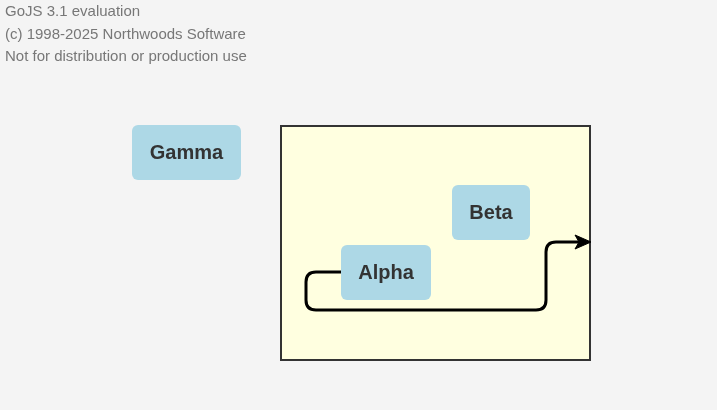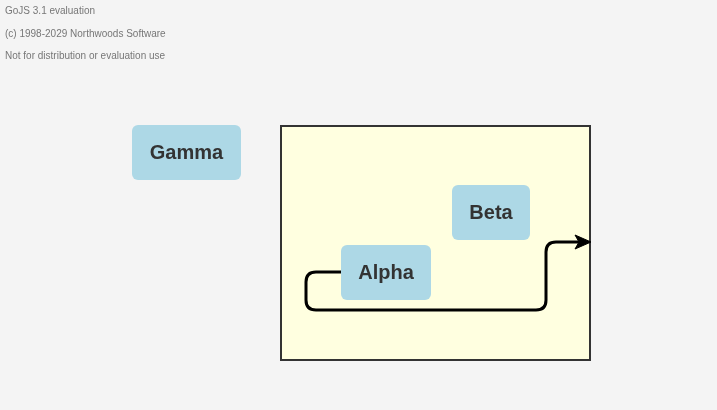--- a/index.html
+++ b/index.html
@@ -5,37 +5,37 @@
     html, body { margin: 0; padding: 0; }
     body {
       width: 717px; height: 410px;
       background: #f4f4f4;
       position: relative;
       overflow: hidden;
       font-family: "Liberation Sans", sans-serif;
     }
     .watermark {
       position: absolute; left: 5px; top: 0px;
-      color: #777777; font-size: 10px; line-height: 22.5px;
+      color: #777777; font-size: 15px; line-height: 22.5px;
       font-family: "Liberation Sans", sans-serif;
     }
     .watermark div { white-space: nowrap; }
     svg.diagram { position: absolute; left: 0; top: 0; }
     .node-label {
       font-family: "Liberation Sans", sans-serif;
       font-weight: bold; font-size: 20px; fill: #333333;
     }
   </style>
 </head>
 <body>
 
 <div class="watermark">
   <div>GoJS 3.1 evaluation</div>
-  <div>(c) 1998-2029 Northwoods Software</div>
-  <div>Not for distribution or evaluation use</div>
+  <div>(c) 1998-2025 Northwoods Software</div>
+  <div>Not for distribution or production use</div>
 </div>
 
 <svg class="diagram" width="717" height="410">
 
   <rect x="281" y="126" width="309" height="234" fill="#ffffe0" stroke="#333333" stroke-width="2"></rect>
 
   <g>
     <rect x="132" y="125" width="109" height="55" rx="6" ry="6" fill="#add8e6"></rect>
     <text class="node-label" x="186.5" y="159" text-anchor="middle">Gamma</text>
   </g>

